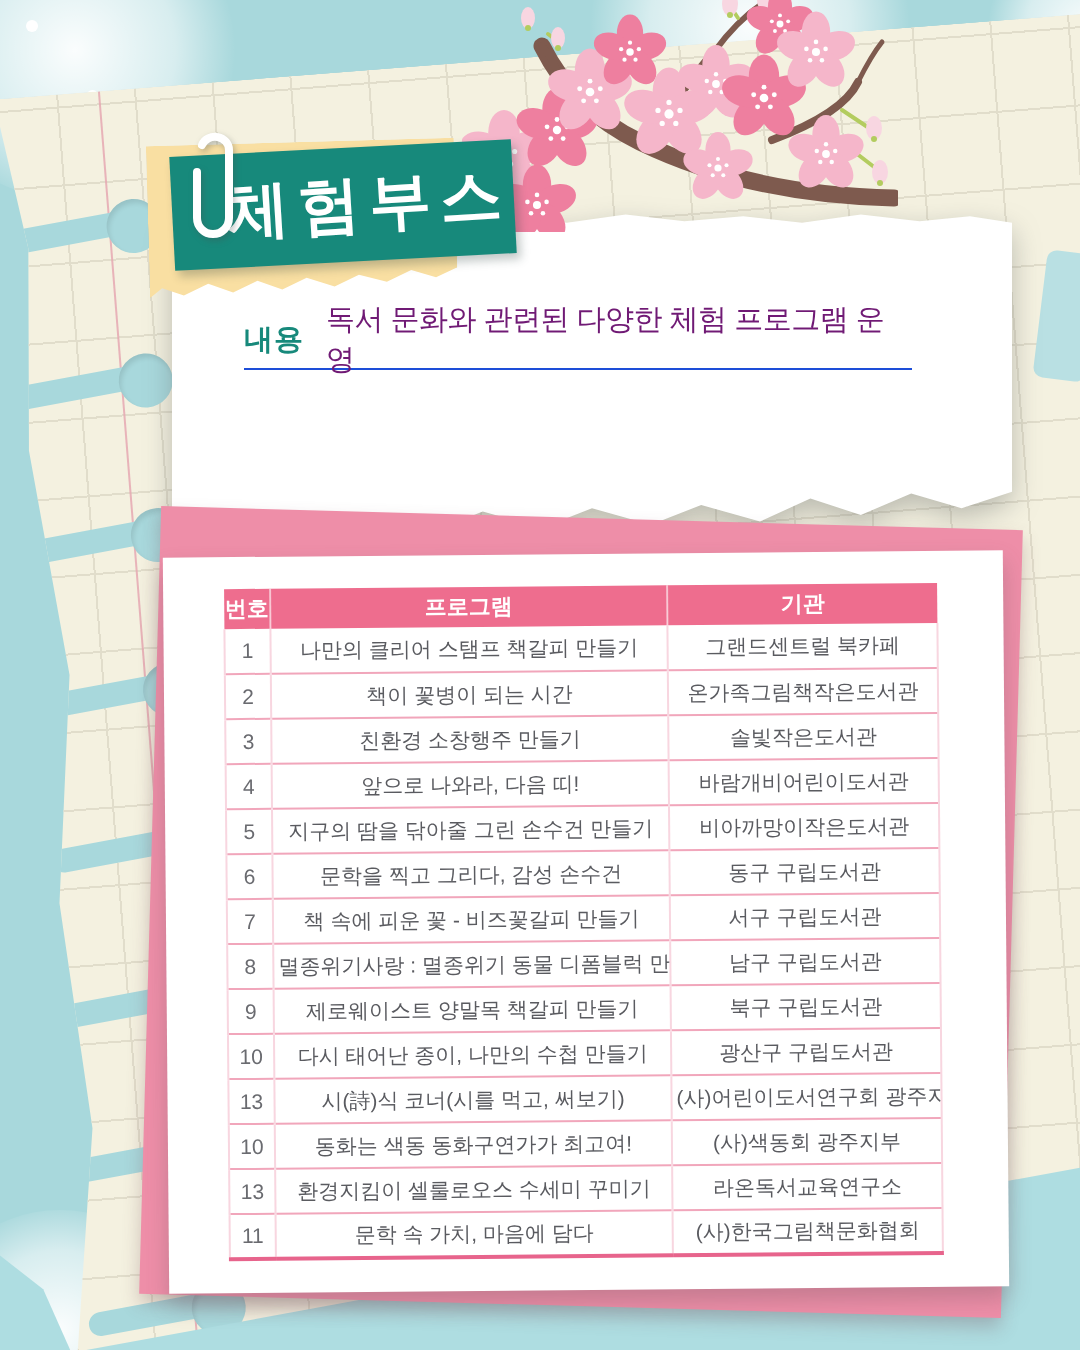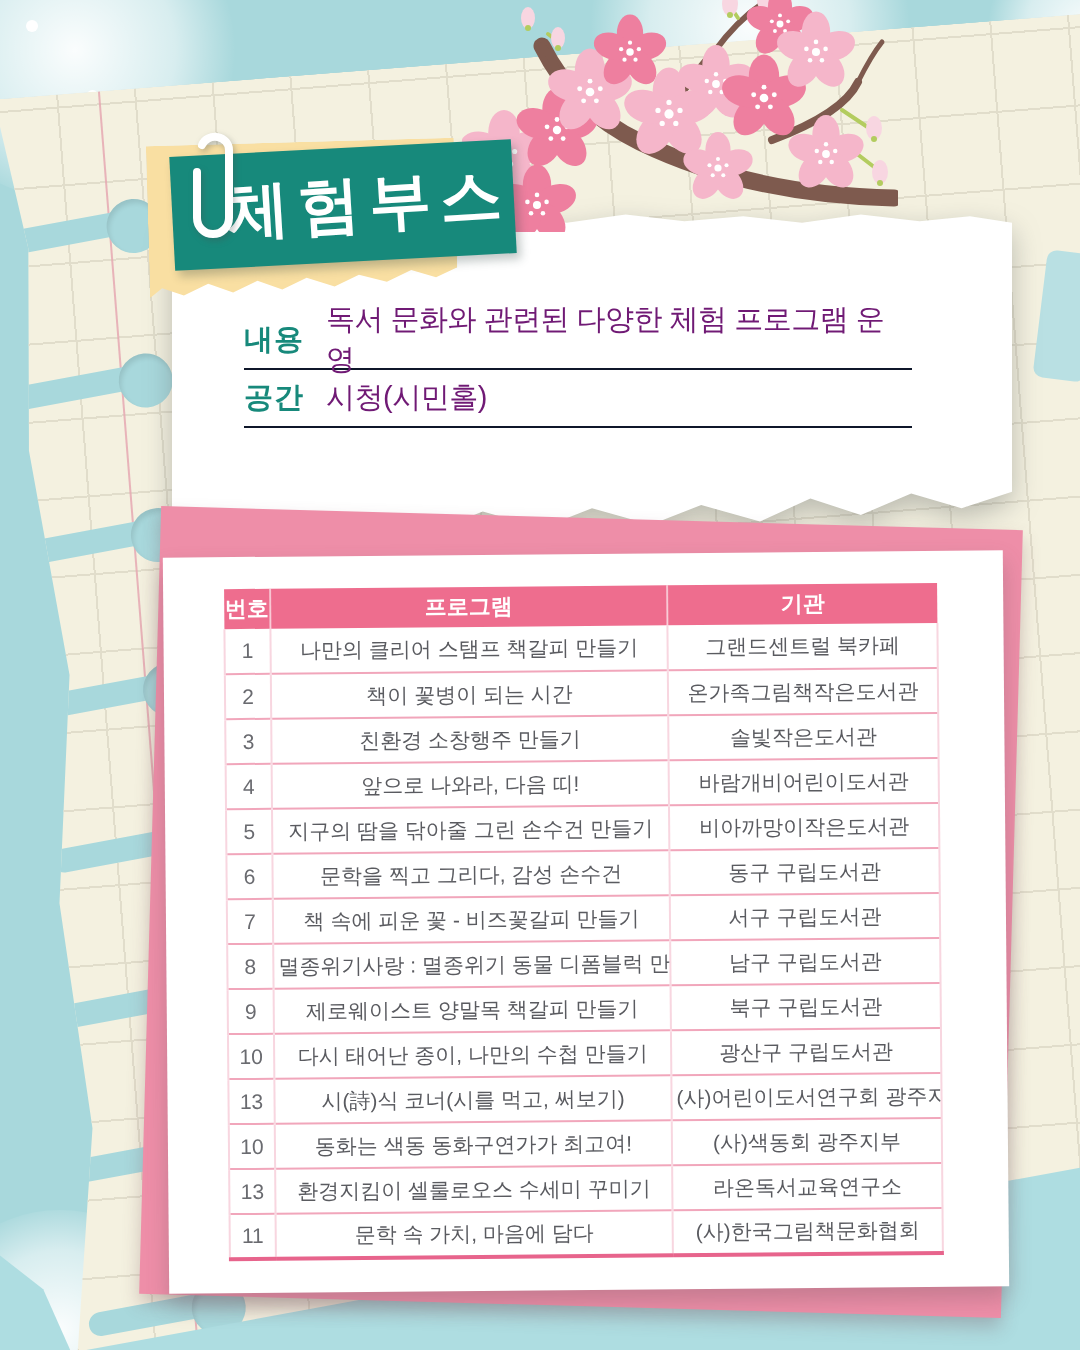--- a/index.html
+++ b/index.html
@@ -33,21 +33,21 @@
   .right-notch{position:absolute;left:1040px;top:252px;width:52px;height:128px;background:#b9e0e3;
     transform:rotate(7deg);border-radius:10px;z-index:3;}
 
   
   .info-wrap{position:absolute;left:172px;top:208px;width:840px;height:330px;z-index:5;
     filter:drop-shadow(0 10px 14px rgba(90,95,95,.38));}
   .info-card{width:100%;height:100%;background:#ffffff;
     clip-path:polygon(0 6%,4% 3%,9% 5%,14% 2.5%,20% 4.5%,26% 2%,33% 4%,40% 2.5%,47% 4.5%,54% 2%,61% 4%,68% 2.5%,75% 4.5%,82% 2%,89% 4%,95% 2.5%,100% 4.5%,
       100% 86%,94% 91%,88% 86.5%,82% 93%,76% 88%,70% 95%,63% 90%,57% 96%,50% 91%,44% 97%,37% 92%,31% 98%,24% 93%,18% 99%,11% 94%,5% 99%,0 95%);}
   .info-rows{position:absolute;left:72px;top:104px;width:668px;}
-  .info-row{display:flex;align-items:center;height:58px;border-bottom:2px solid #0f172a;}
+  .info-row{display:flex;align-items:center;height:58px;border-bottom:2px solid #1d4ed8;}
   .info-label{width:82px;font-size:29px;font-weight:700;color:#17897b;letter-spacing:1px;}
   .info-value{font-size:29px;color:#701a75;letter-spacing:-0.5px;}
 
   
   .yellow-banner{position:absolute;left:148px;top:142px;width:308px;height:158px;background:#f9dfa2;z-index:6;
     transform:rotate(-1.6deg);
     clip-path:polygon(0 0,100% 0,100% 82%,93% 88%,85% 83%,77% 90%,68% 85%,60% 92%,51% 86%,43% 93%,35% 87%,27% 94%,19% 88%,11% 95%,4% 90%,0 96%);
     box-shadow:0 6px 10px rgba(90,95,95,.25);}
   .teal-banner{position:absolute;left:172px;top:148px;width:342px;height:114px;background:#17897b;z-index:7;
     transform:rotate(-3deg);box-shadow:4px 6px 10px rgba(40,60,58,.28);
@@ -130,24 +130,20 @@
   <div class="bottom-blue"></div>
   <div class="left-blue"></div>
   <div class="right-notch"></div>
 
   <div class="info-wrap">
     <div class="info-card">
       <div class="info-rows">
         <div class="info-row">
           <span class="info-label">내용</span>
           <span class="info-value">독서 문화와 관련된 다양한 체험 프로그램 운영</span>
-        </div>
-        <div class="info-row">
-          <span class="info-label">공간</span>
-          <span class="info-value">시청(시민홀)</span>
         </div>
       </div>
     </div>
   </div>
 
   <svg class="blossoms" width="436" height="242" viewBox="0 0 436 242">
     <defs>
       <g id="flw">
         <ellipse cx="0" cy="-15" rx="10.5" ry="15"></ellipse>
         <ellipse cx="0" cy="-15" rx="10.5" ry="15" transform="rotate(72)"></ellipse>

